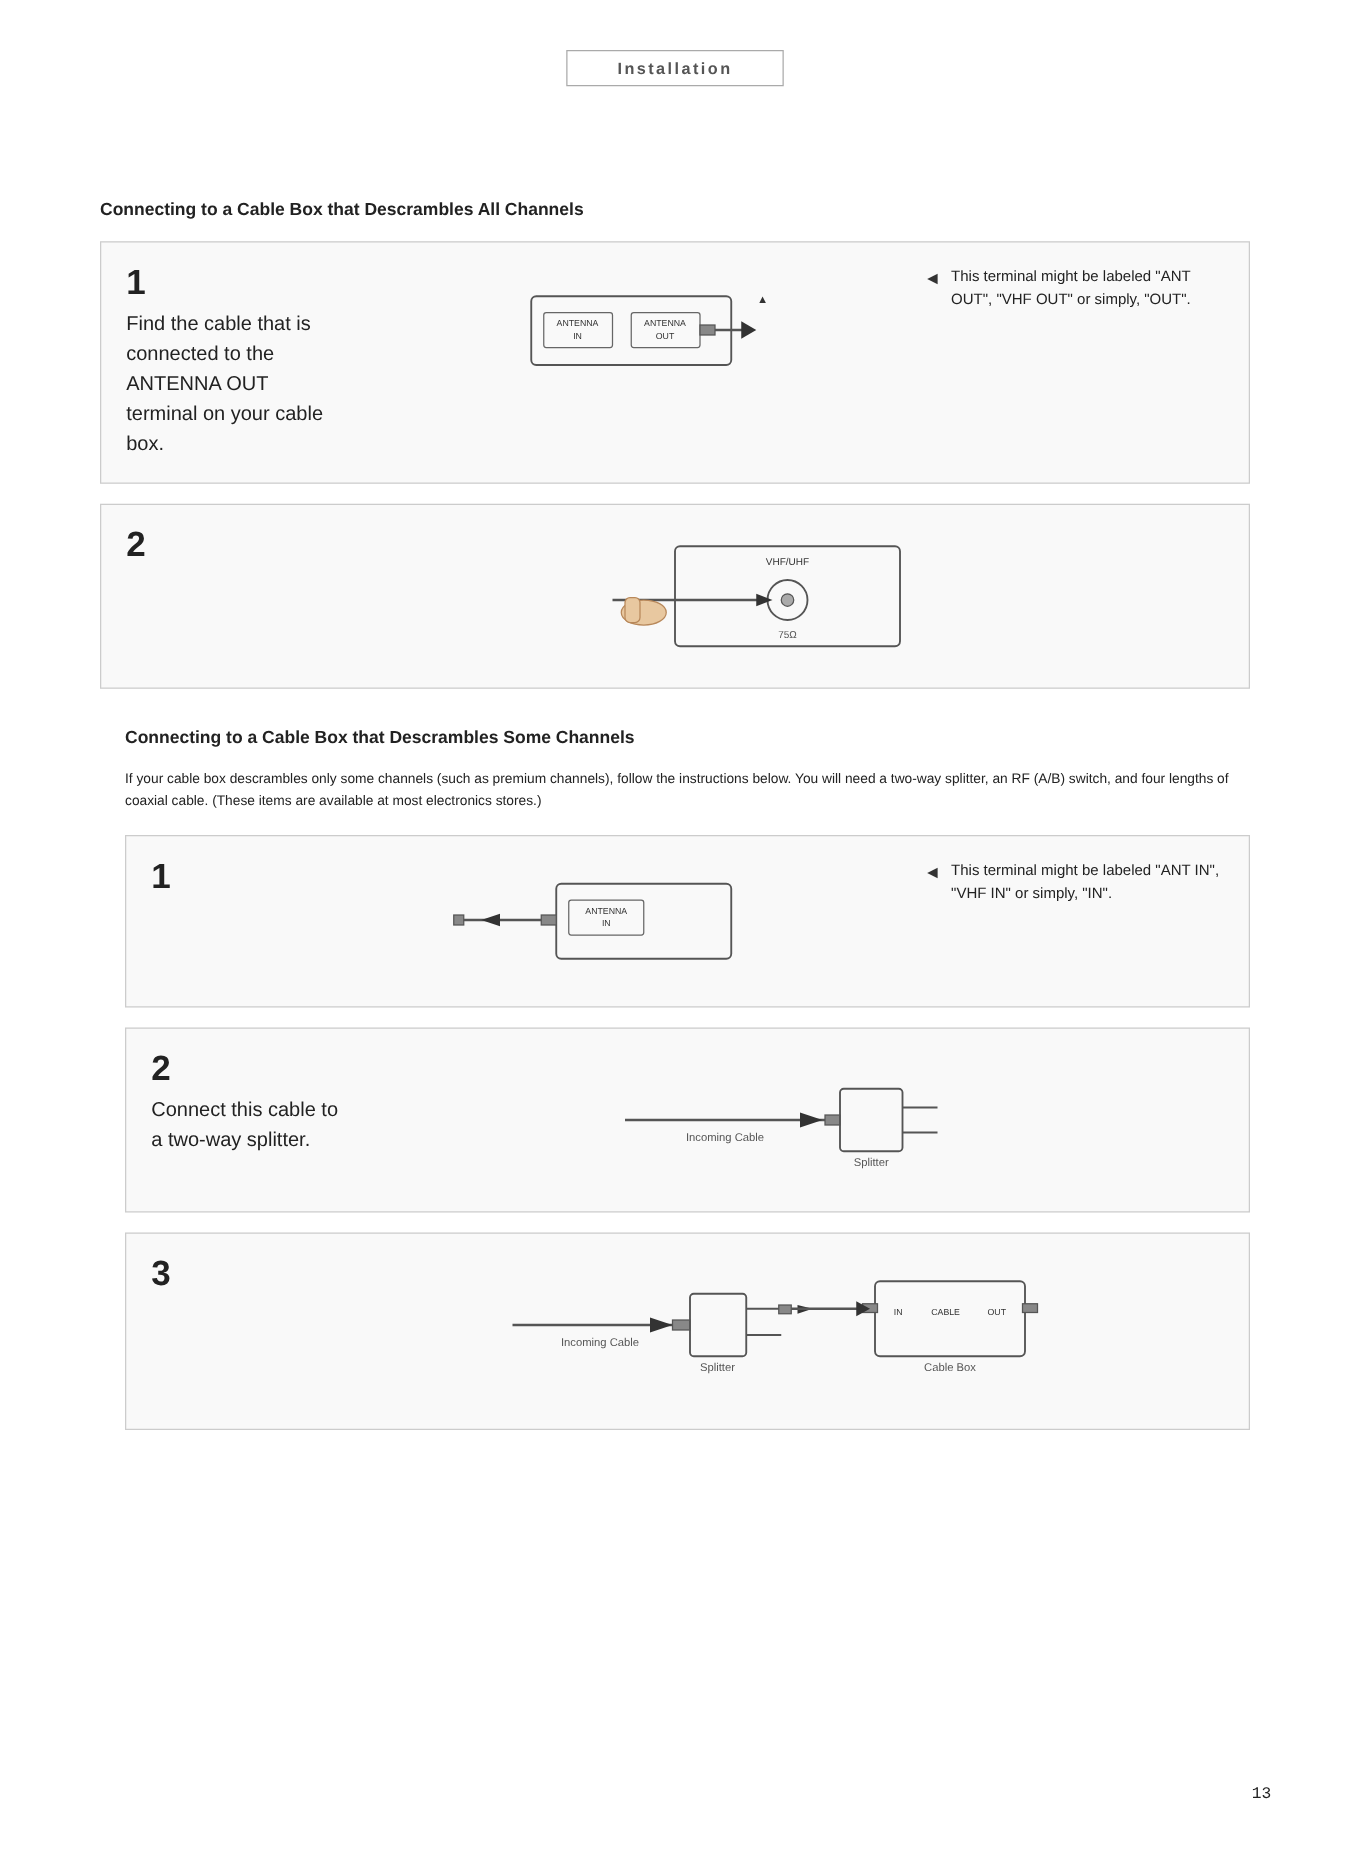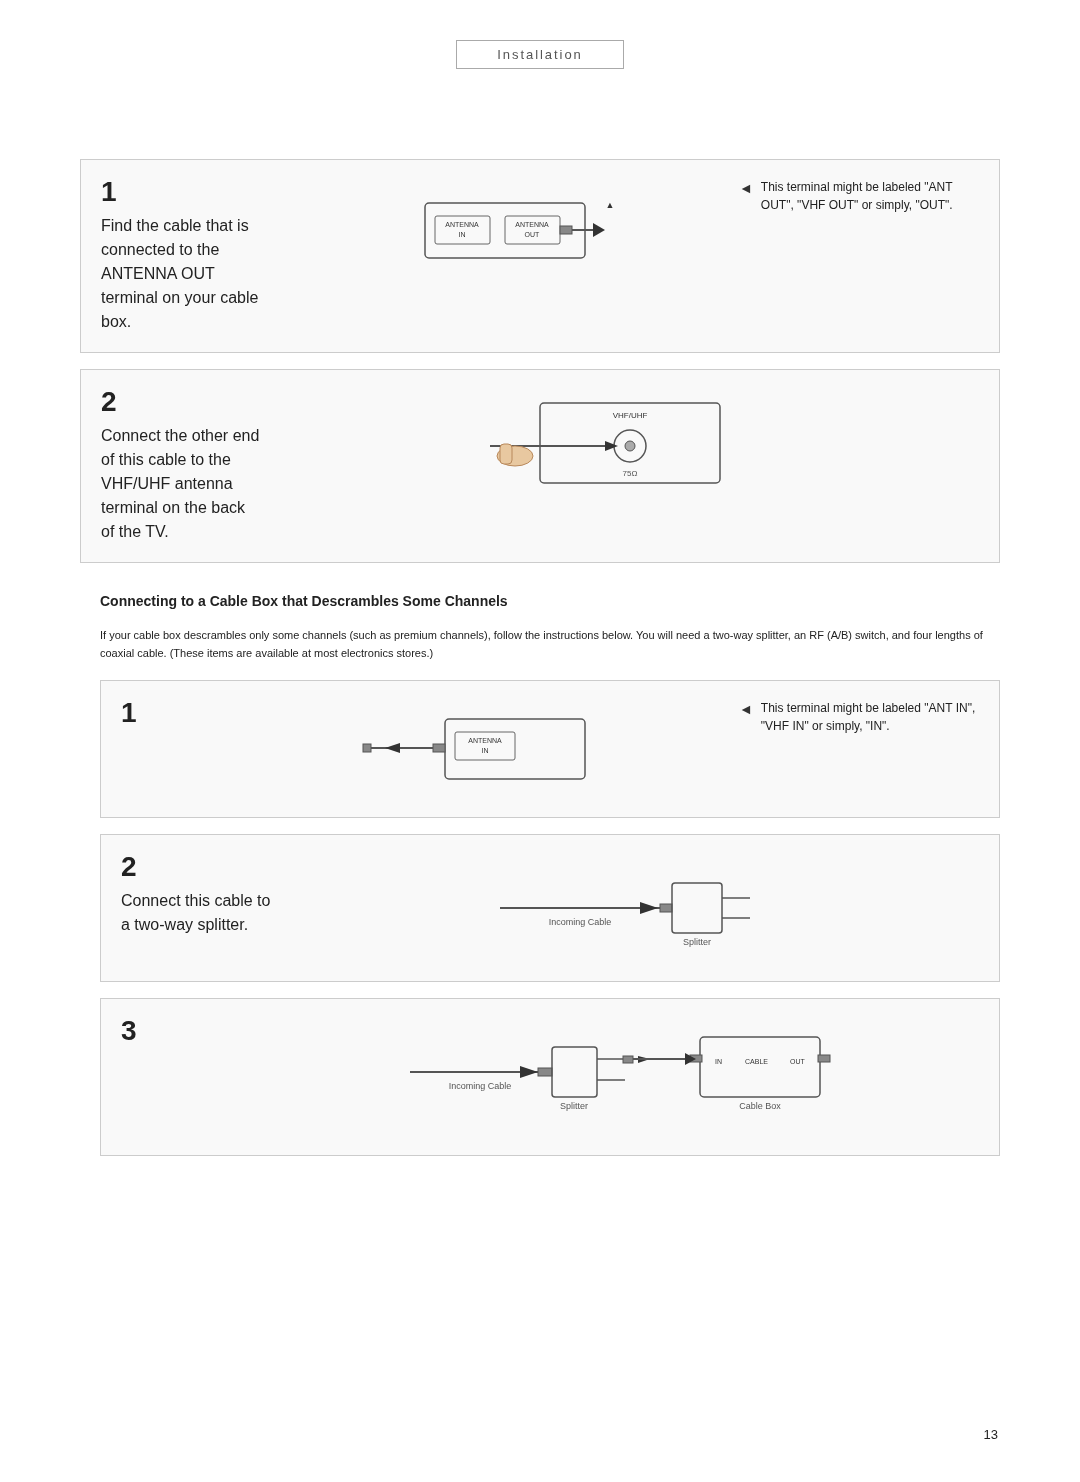--- a/index.html
+++ b/index.html
@@ -106,42 +106,44 @@
     .desc-text {
       font-size: 11px;
       line-height: 1.6;
       margin-bottom: 18px;
     }
 
     
     .page-number {
       position: absolute;
       bottom: 40px;
-      right: 82px;
+      right: 63px;
       font-size: 13px;
+      font-family: Liberation Mono, monospace;
     }
 
     
     .section-separator {
       margin-bottom: 48px;
       padding-left: 20px;
     }
   </style>
 </head>
 <body>
 
 <div class="page">
 
-  <div style="text-align:center; margin-bottom: 50px;">
+  <div style="text-align:center; margin-bottom: 50px; font-weight: bold;">
     <div class="header-box">
       <span>Installation</span>
     </div>
   </div>
 
   <div class="section-gap">
+    <div class="section-title">Connecting to a Cable Box that Descrambles All Channels</div>
 
     <div class="step-block">
       <div class="step-left">
         <div class="step-number">1</div>
         <div class="step-text">Find the cable that is connected to the ANTENNA OUT terminal on your cable box.</div>
       </div>
       <div class="step-diagram">
 
         <svg width="300" height="100" viewBox="0 0 300 100">
 
@@ -164,21 +166,20 @@
       </div>
       <div class="step-note">
         <span class="note-arrow">◄</span>
         <span>This terminal might be labeled "ANT OUT", "VHF OUT" or simply, "OUT".</span>
       </div>
     </div>
 
     <div class="step-block">
       <div class="step-left">
         <div class="step-number">2</div>
-        <div class="step-text">Connect the other end of this cable to the VHF/UHF antenna terminal on the back of the TV.</div>
       </div>
       <div class="step-diagram">
 
         <svg width="300" height="110" viewBox="0 0 300 110">
 
           <rect x="60" y="15" width="180" height="80" rx="4" fill="none" stroke="#555" stroke-width="1.5"></rect>
 
           <text x="150" y="30" text-anchor="middle" font-size="8" fill="#333">VHF/UHF</text>
 
           <circle cx="150" cy="58" r="16" fill="none" stroke="#555" stroke-width="1.5"></circle>

